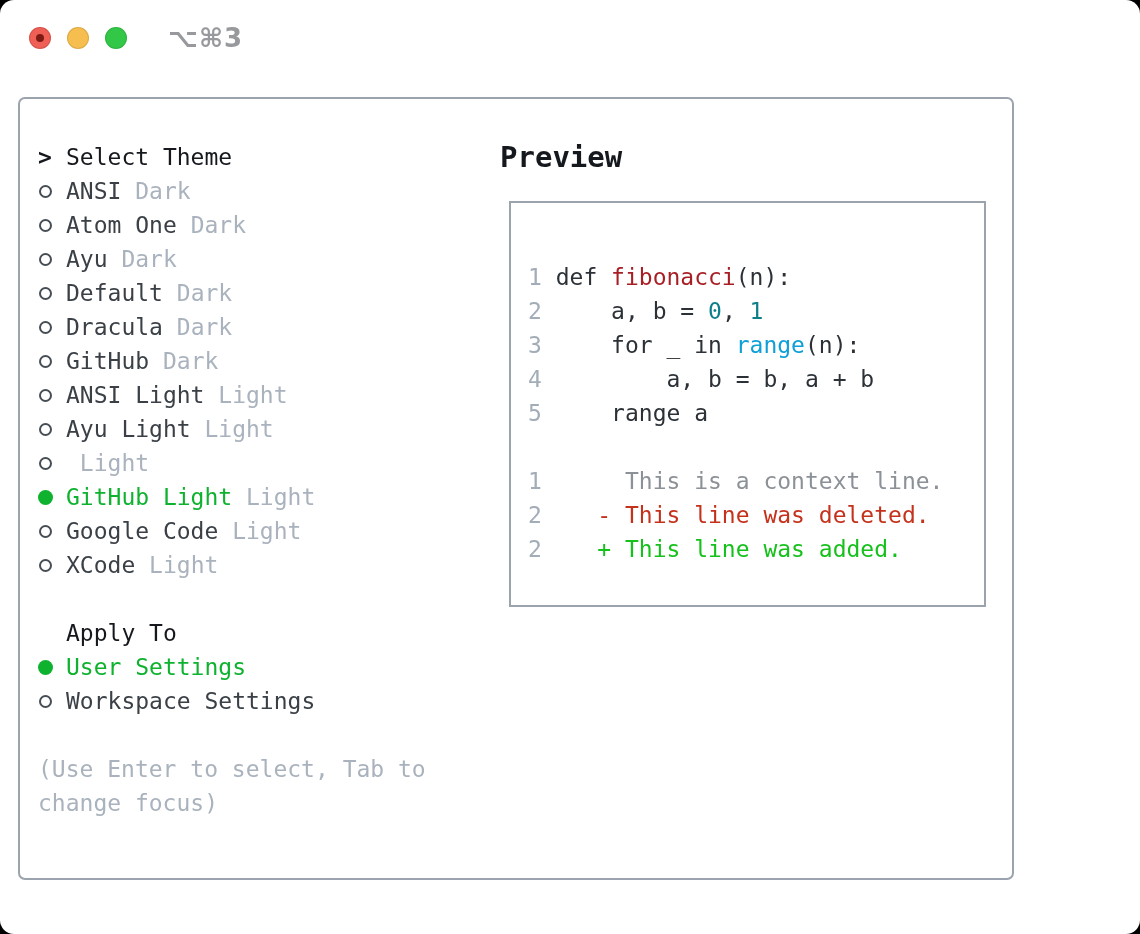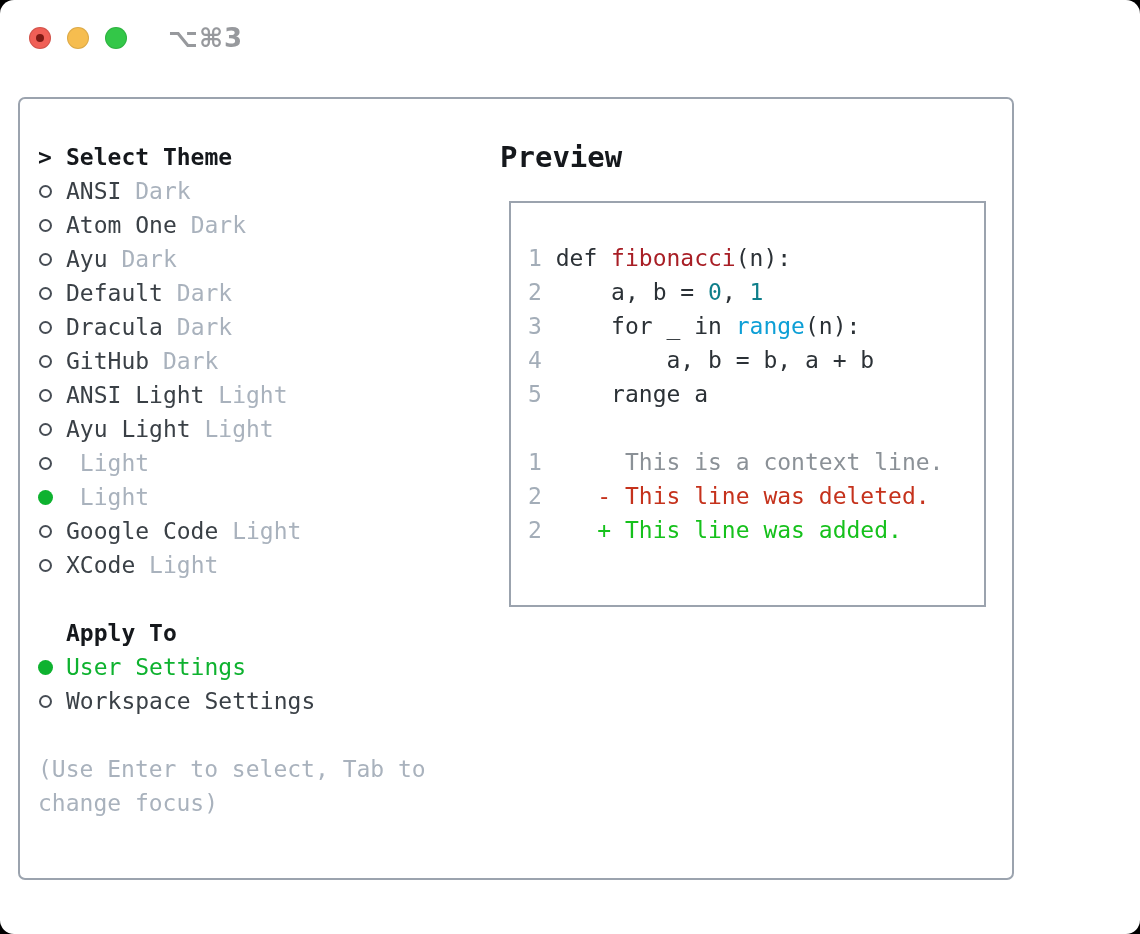--- a/index.html
+++ b/index.html
@@ -29,34 +29,34 @@
   }
   
   .left-col{position:absolute;left:18px;top:41px;width:440px;
     font-size:23px;line-height:34px;color:var(--name-dark);}
   .row{display:flex;height:34px;align-items:center;}
   .marker{width:28px;flex:0 0 28px;display:flex;align-items:center;}
   .prompt{font-weight:bold;color:var(--header-black);line-height:34px;}
   .radio{width:13px;height:13px;border-radius:50%;box-sizing:border-box;
     border:2px solid #474d55;margin-left:1px;}
   .radio.on{border:none;width:15px;height:15px;background:var(--accent-green);margin-left:0;}
-  .hdr{font-weight:bold;color:var(--header-black);}
+  .hdr{font-weight:normal;color:var(--header-black);}
   .theme-name{color:var(--name-dark);white-space:pre;}
   .theme-name.sel{color:var(--accent-green);}
   .variant{color:var(--muted-gray);white-space:pre;}
   .opt-label{color:var(--name-dark);white-space:pre;}
   .opt-label.sel{color:var(--accent-green);text-align:center;}
   .spacer{height:34px;}
   .hint{color:var(--muted-gray);line-height:34px;}
   
   .preview-label{position:absolute;left:480px;top:41px;font-size:29px;line-height:34px;
     font-weight:bold;color:var(--header-black);}
   .preview-box{position:absolute;left:489px;top:102px;width:477px;height:406px;
     border:2px solid var(--border-gray);box-sizing:border-box;background:#fff;
-    padding:38px 0 0 17px;overflow:hidden;}
+    padding:57px 0 0 17px;overflow:hidden;}
   .pline{font-size:23px;line-height:34px;height:34px;white-space:pre;}
   .tk-ln{color:var(--line-number-gray);}
   .tk-code{color:var(--ink-dark);}
   .tk-fn{color:var(--function-red);}
   .tk-num{color:var(--number-teal);}
   .tk-call{color:var(--call-blue);}
   .tk-ctx{color:var(--context-gray);}
   .tk-del{color:var(--deleted-red);}
   .tk-add{color:var(--added-green);}
 </style>
@@ -140,20 +140,21 @@
         <div class="row">
           <span class="marker">
             <span class="radio"></span>
           </span>
           <span class="variant"> Light</span>
         </div>
         <div class="row">
           <span class="marker">
             <span class="radio on"></span>
           </span>
+          <span class="theme-name sel">GitHub Light</span>
           <span class="variant"> Light</span>
         </div>
         <div class="row">
           <span class="marker">
             <span class="radio"></span>
           </span>
           <span class="theme-name">Google Code</span>
           <span class="variant"> Light</span>
         </div>
         <div class="row">

